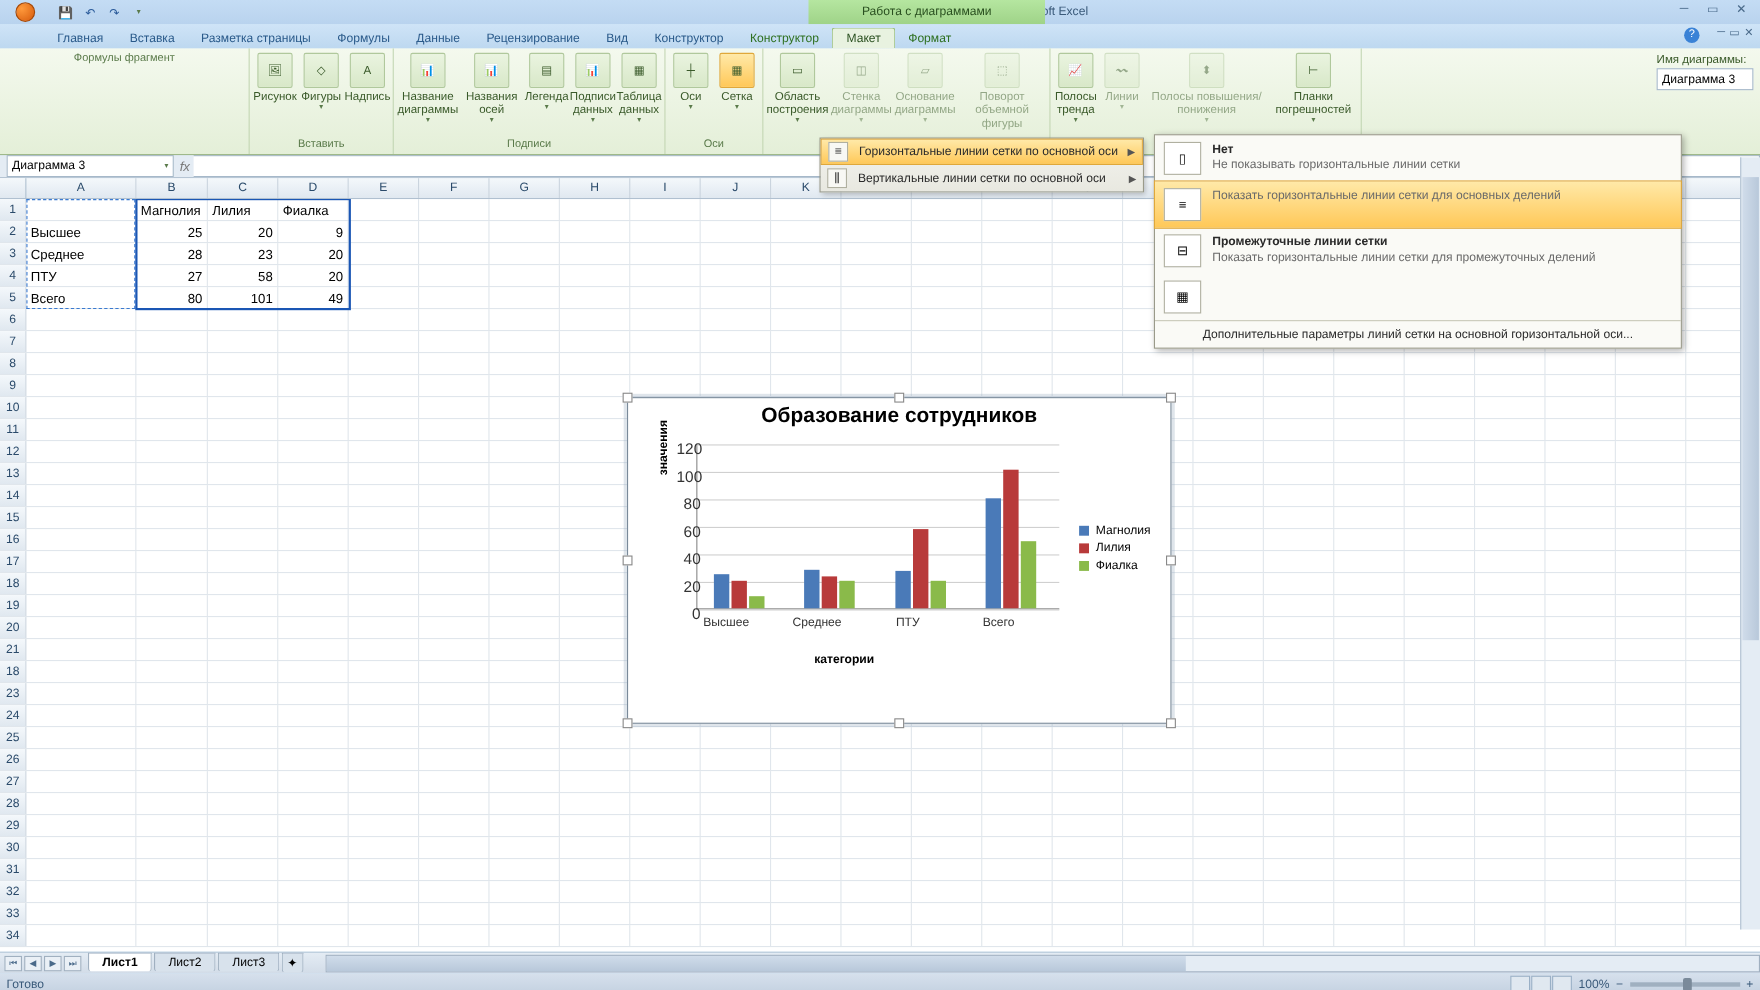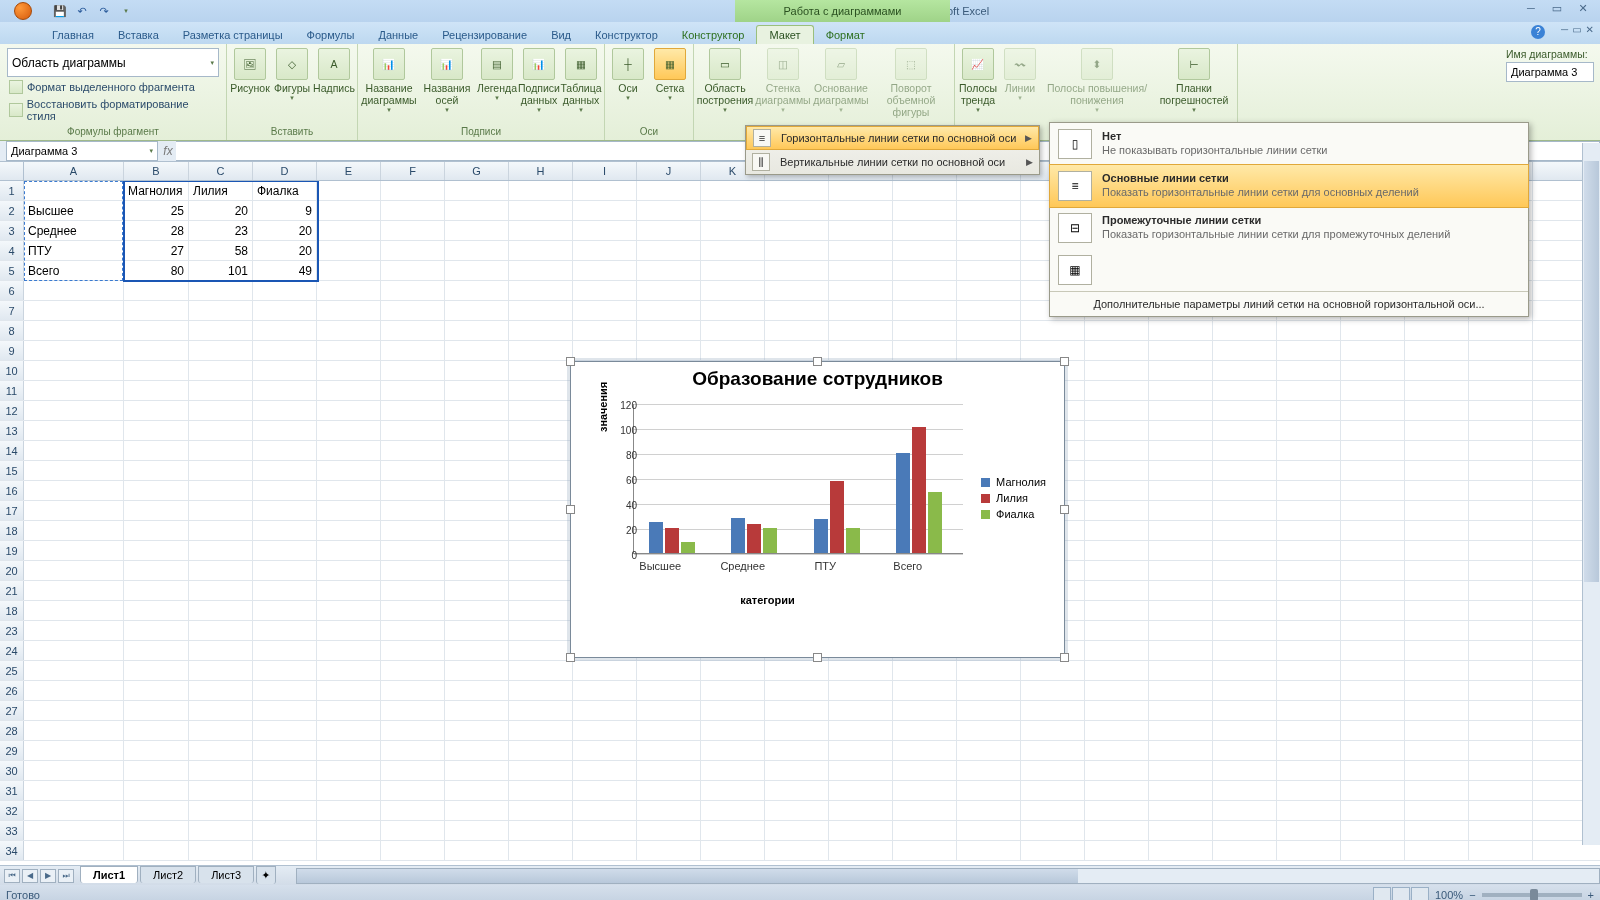--- a/index.html
+++ b/index.html
@@ -72,21 +72,21 @@
 .num{text-align:right;}
 
 .selbox{position:absolute;border:2px solid #1a56b4;pointer-events:none;}
 .copybox{position:absolute;border:1px dashed #3a7ad0;pointer-events:none;}
 
 .chartobj{position:absolute;left:570px;top:180px;width:495px;height:297px;background:#fff;border:1px solid #7a8a9a;box-shadow:0 0 0 3px rgba(150,170,190,.3);}
 .chartobj .handle{position:absolute;width:9px;height:9px;border:1px solid #888;background:#fff;}
 .chart-title{text-align:center;font-size:19px;font-weight:bold;margin-top:6px;}
 .plotarea{position:absolute;left:62px;top:42px;width:330px;height:150px;border-left:1px solid #888;border-bottom:1px solid #888;}
 .gridline{position:absolute;left:0;right:0;border-top:1px solid #d0d0d0;}
-.ylabel{position:absolute;left:44px;width:22px;text-align:right;font-size:10px;color:#333;}
+.ylabel{position:absolute;left:44px;width:22px;text-align:right;font-size:14px;color:#333;}
 .xlabel{position:absolute;top:198px;font-size:11px;color:#333;text-align:center;}
 .ytitle{position:absolute;left:26px;top:70px;transform:rotate(-90deg);transform-origin:left top;font-size:11px;font-weight:bold;}
 .xtitle{position:absolute;left:0;right:100px;top:232px;text-align:center;font-size:11px;font-weight:bold;}
 .legend{position:absolute;right:18px;top:110px;font-size:11px;}
 .leg-item{display:flex;align-items:center;gap:6px;margin:4px 0;}
 .leg-sw{width:9px;height:9px;}
 .bar{position:absolute;bottom:0;width:14px;}
 
 .sheettabs{height:20px;background:linear-gradient(#e4ecf4,#d2dce8);display:flex;align-items:center;font-size:11px;border-top:1px solid #b0c0d0;}
 .navs{display:flex;gap:2px;padding:0 4px;}
@@ -143,34 +143,20 @@
   <div class="help-icon">?</div>
   <div class="wb-ctrls">
     <span>─</span>
     <span>▭</span>
     <span>✕</span>
   </div>
 </div>
 
 <div class="ribbon">
   <div class="rgroup sel">
-    <div class="rgroup-body" style="flex-direction:column;align-items:stretch;padding:2px 4px;">
-      <div class="sel-combo">
-          <span>Область диаграммы</span>
-          <span class="drop-arrow">▾</span>
-        </div>
-      <div class="rbtn-small">
-          <div class="small-ico"></div>
-          <span>Формат выделенного фрагмента</span>
-        </div>
-      <div class="rbtn-small">
-          <div class="small-ico"></div>
-          <span>Восстановить форматирование стиля</span>
-        </div>
-    </div>
     <div class="rgroup-label">Формулы фрагмент</div>
   </div>
   <div class="rgroup">
     <div class="rgroup-body">
       <div class="rbtn-big narrow">
           <div class="rbtn-ico">🖼</div>
           <span>Рисунок</span>
         </div>
       <div class="rbtn-big narrow">
           <div class="rbtn-ico">◇</div>
@@ -297,21 +283,21 @@
   </div>
 </div>
 
 <div class="submenu2">
   <div class="sm2-item">
     <div class="sm2-ico">▯</div>
     <div class="sm2-text"><b>Нет</b><span>Не показывать горизонтальные линии сетки</span></div>
   </div>
   <div class="sm2-item highlight">
     <div class="sm2-ico">≡</div>
-    <div class="sm2-text"><b>Основные линии сетки</b><span>Показать горизонтальные линии сетки для основных делений</span></div>
+    <div class="sm2-text"><span>Показать горизонтальные линии сетки для основных делений</span></div>
   </div>
   <div class="sm2-item">
     <div class="sm2-ico">⊟</div>
     <div class="sm2-text"><b>Промежуточные линии сетки</b><span>Показать горизонтальные линии сетки для промежуточных делений</span></div>
   </div>
   <div class="sm2-item">
     <div class="sm2-ico">▦</div>
   </div>
   <div class="sm2-more">Дополнительные параметры линий сетки на основной горизонтальной оси...</div>
 </div>

